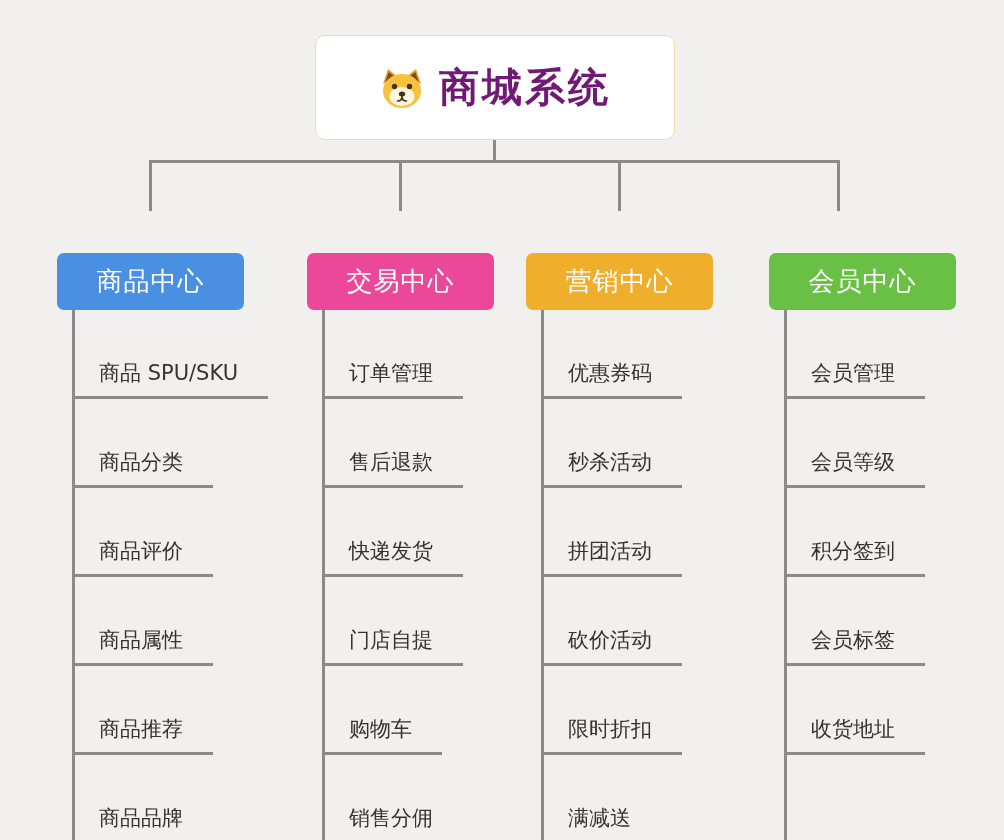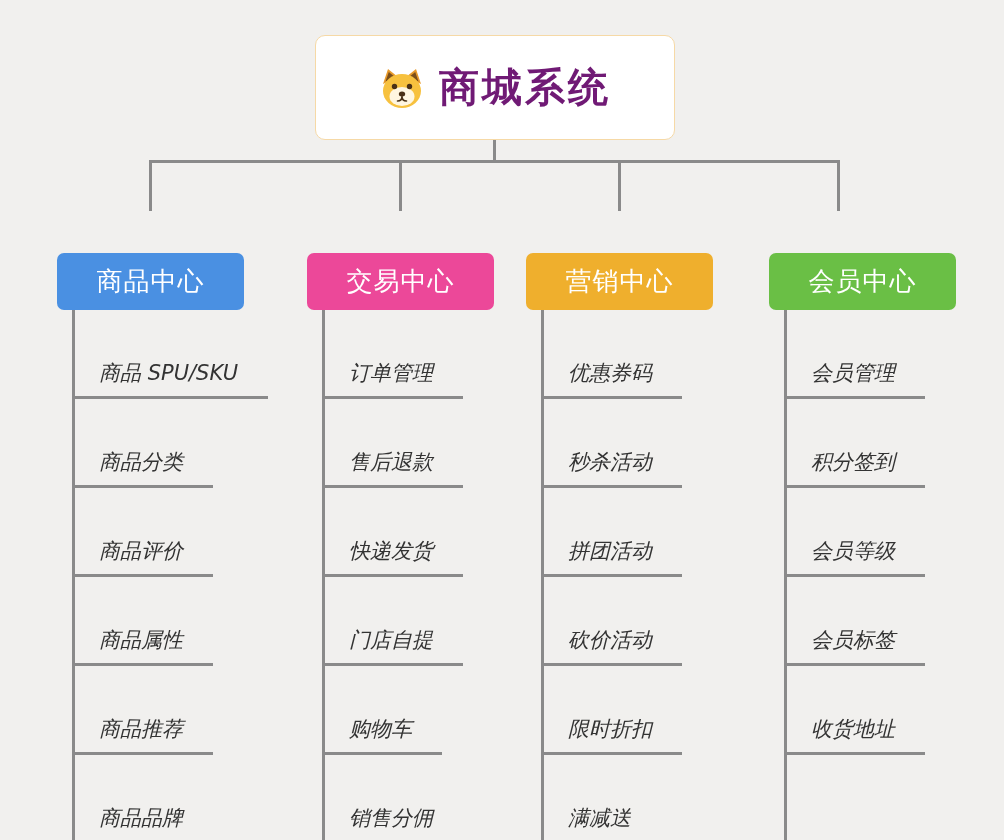--- a/index.html
+++ b/index.html
@@ -32,21 +32,21 @@
   
   .branch-col { position:absolute; top:211px; width:235px;margin-top:42px; }
   .col-0 { left:57px; } .col-1 { left:307px; } .col-2 { left:526px; } .col-3 { left:769px; }
 
   .branch-box {
     width:187px; height:57px; border-radius:7px;
     display:flex; align-items:center; justify-content:center;
     color:#ffffff; font-size:26px; font-weight:500; letter-spacing:1px;
   }
 
-  .children { position:relative; height:380px;font-style:italic; }
+  .children { position:relative; height:380px; }
   .children::before {
     content:""; position:absolute; left:15px; top:0; width:3px; height:534px;
     background:#8a8a8a;
   }
   .child { height:89px; display:flex; align-items:flex-end; }
   .child-label {
     margin-left:15px; padding:0 30px 9px 27px;
     border-bottom:3px solid #8a8a8a;
     font-size:21px; color:#333333; white-space:nowrap;
   }
@@ -153,24 +153,24 @@
     </div>
   </div>
 
   <div class="branch-col col-3">
     <div class="branch-box" style="background: rgb(106, 191, 69);">会员中心</div>
     <div class="children">
       <div class="child">
           <span class="child-label">会员管理</span>
         </div>
       <div class="child">
-          <span class="child-label">积分签到</span>
+          <span class="child-label">会员等级</span>
         </div>
       <div class="child">
-          <span class="child-label">会员等级</span>
+          <span class="child-label">积分签到</span>
         </div>
       <div class="child">
           <span class="child-label">会员标签</span>
         </div>
       <div class="child">
           <span class="child-label">收货地址</span>
         </div>
     </div>
   </div>
 

